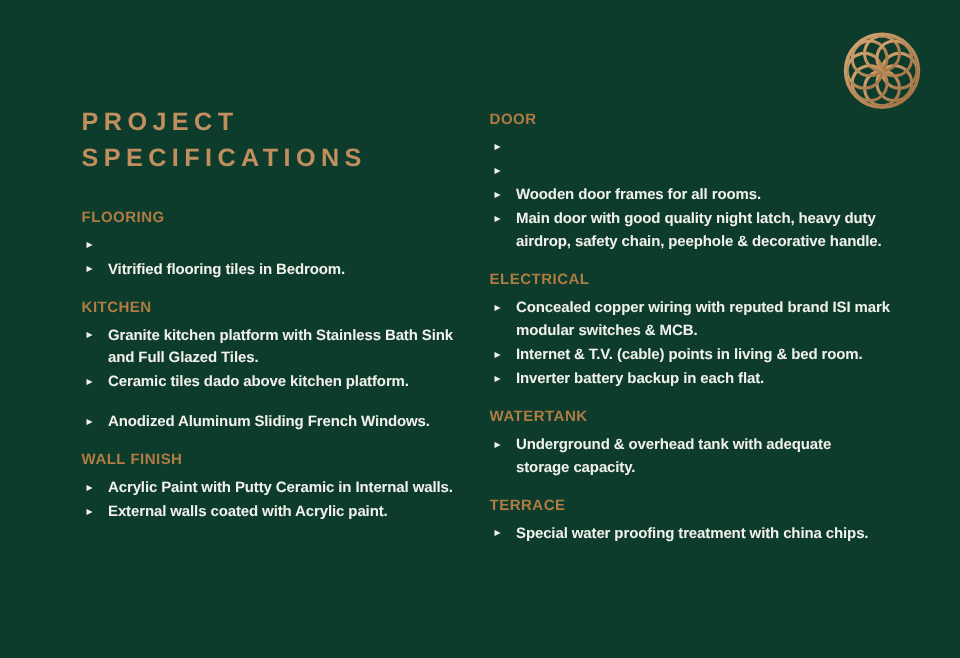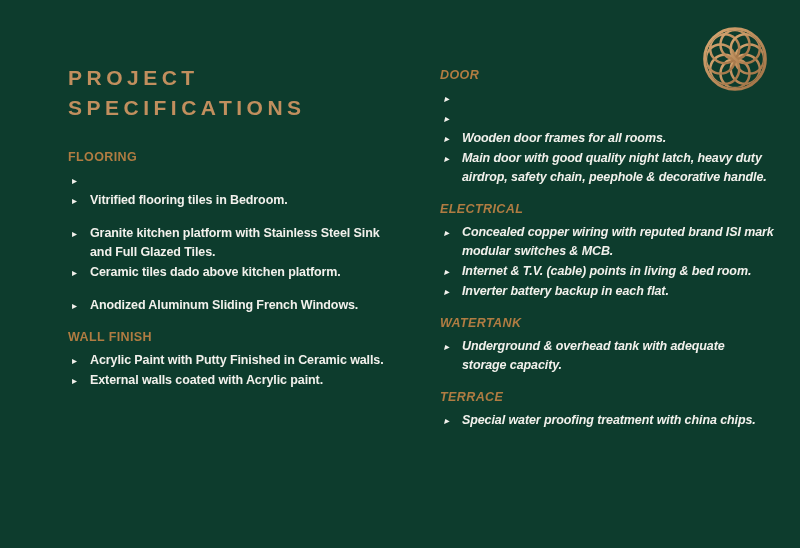--- a/index.html
+++ b/index.html
@@ -17,34 +17,32 @@
   .logo-wrap {
     position: absolute;
     top: 26px;
     left: 702px;
     width: 66px;
     height: 66px;
   }
   .content {
     display: flex;
     align-items: flex-start;
-    padding-top: 63px;
-    justify-content: space-between;
+    padding-top: 87px;
   }
   .col-left {
     margin-left: 68px;
     width: 332px;
     flex: none;
   }
   .col-right {
     margin-left: 8px;
     width: 360px;
     flex: none;
     padding-top: 4px;
-    font-style: italic;
   }
   .page-title {
     margin: 0 0 26px 0;
     color: var(--title, #c18f5e);
     font-size: 21px;
     font-weight: 700;
     line-height: 30px;
     letter-spacing: 4.5px;
   }
   .page-title span { display: block; }
@@ -128,24 +126,25 @@
   </li>
 
   <li class="item">
     <span class="arrow">▸</span>
     <span class="item-text">Vitrified flooring tiles in Bedroom.</span>
   </li>
 </ul>
   </section>
 
   <section class="spec-section">
-    <ul class="items">
-  <li class="item">
-    <span class="arrow">▸</span>
-    <span class="item-text">Granite kitchen platform with Stainless Steel Sink
+    <h2 class="spec-heading">KITCHEN</h2>
+    <ul class="items">
+  <li class="item">
+    <span class="arrow">▸</span>
+    <span class="item-text">Granite kitchen platform with Stainless Bath Sink
 and Full Glazed Tiles.</span>
   </li>
 
   <li class="item">
     <span class="arrow">▸</span>
     <span class="item-text">Ceramic tiles dado above kitchen platform.</span>
   </li>
 </ul>
   </section>
 
@@ -156,21 +155,21 @@
     <span class="item-text">Anodized Aluminum Sliding French Windows.</span>
   </li>
 </ul>
   </section>
 
   <section class="spec-section">
     <h2 class="spec-heading">WALL FINISH</h2>
     <ul class="items">
   <li class="item">
     <span class="arrow">▸</span>
-    <span class="item-text">Acrylic Paint with Putty Finished in Ceramic walls.</span>
+    <span class="item-text">Acrylic Paint with Putty Ceramic in Internal walls.</span>
   </li>
 
   <li class="item">
     <span class="arrow">▸</span>
     <span class="item-text">External walls coated with Acrylic paint.</span>
   </li>
 </ul>
   </section>
 </div>
   </section>

